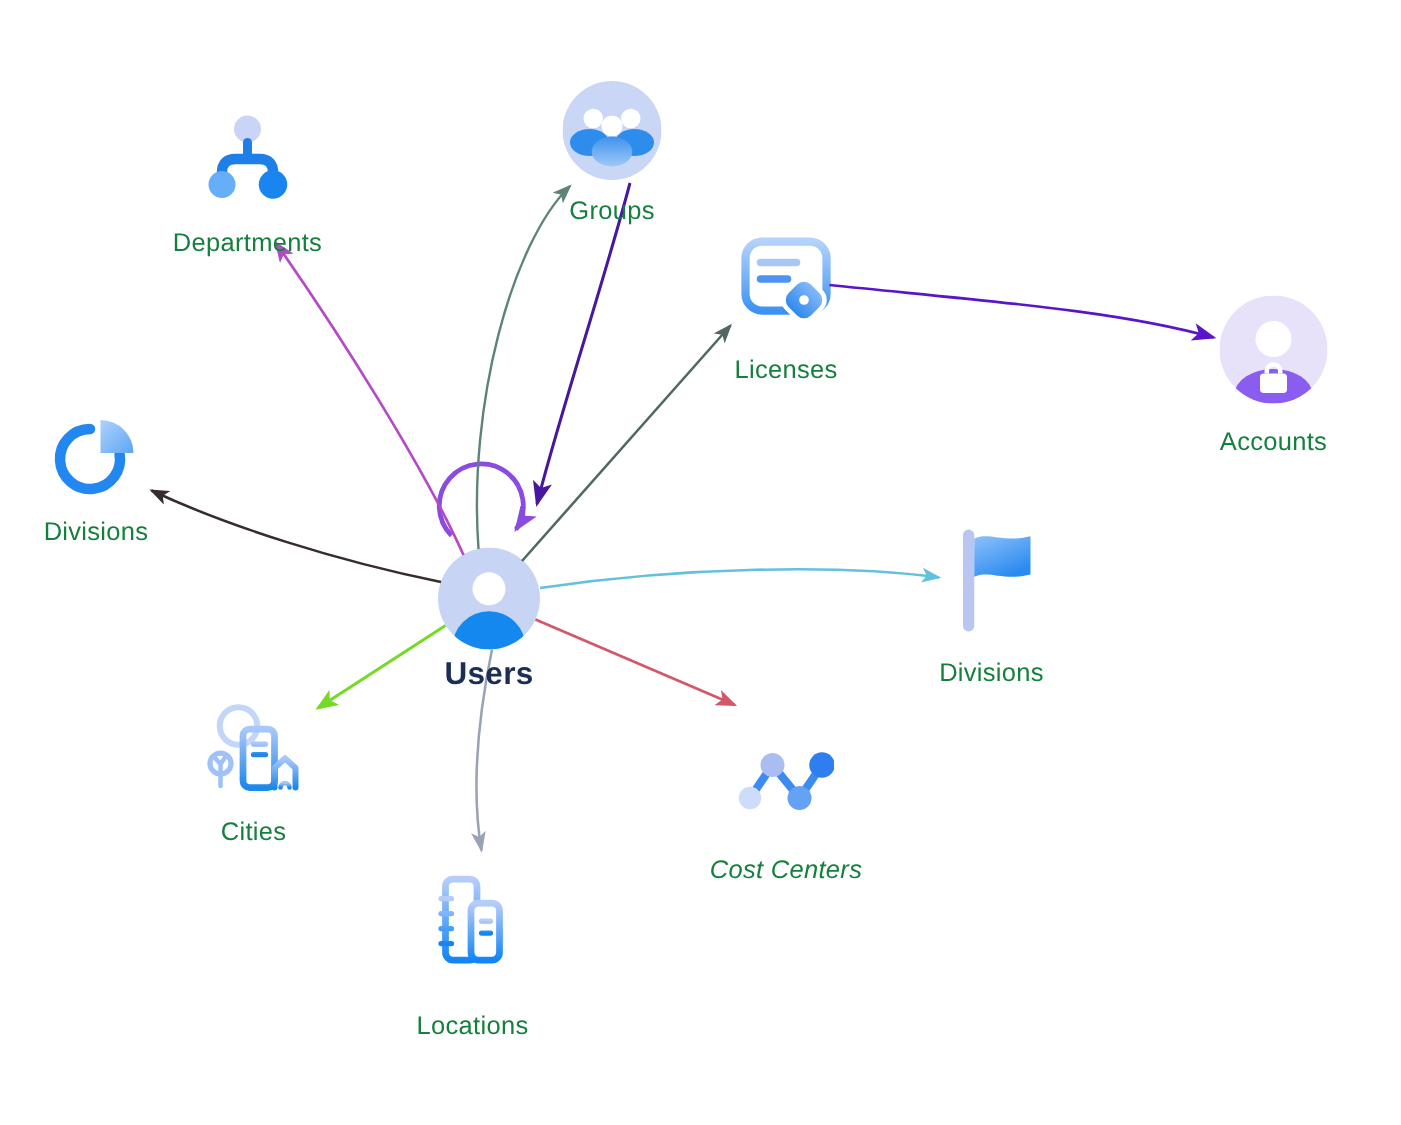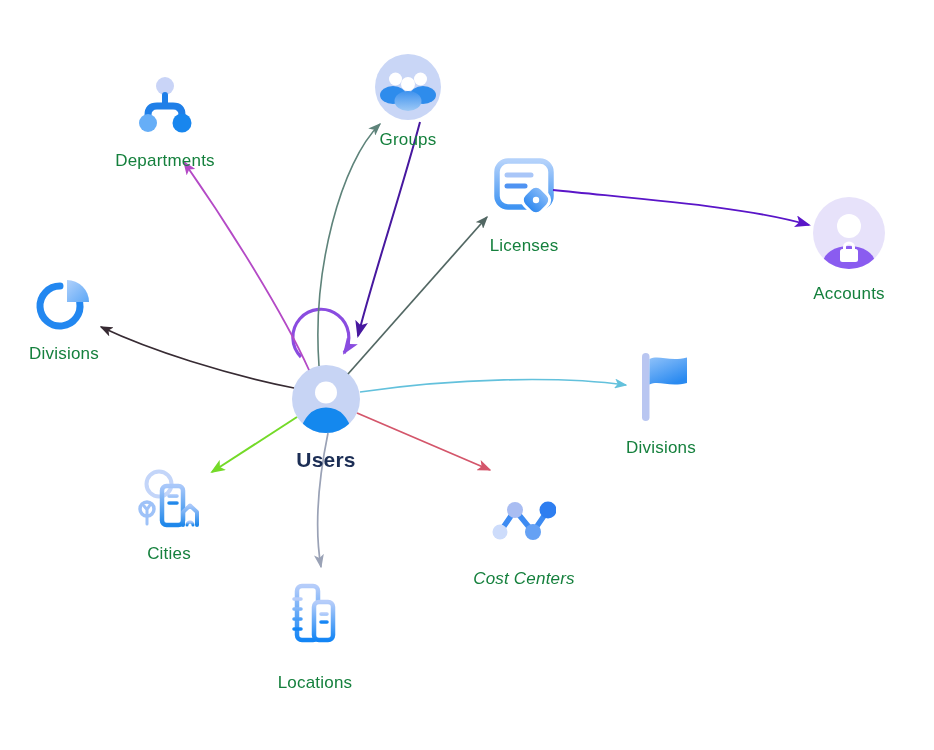--- a/index.html
+++ b/index.html
@@ -15,21 +15,21 @@
   .n-users        {left:326px;top:365px;}
   .n-departments  {left:165px;top:76px;}
   .n-groups       {left:408px;top:54px;}
   .n-licenses     {left:524px;top:154px;}
   .n-accounts     {left:849px;top:197px;}
   .n-divisions    {left:64px; top:272px;}
   .n-countries    {left:661px;top:351px;}
   .n-cities       {left:169px;top:463px;}
   .n-costcenters  {left:524px;top:496px;font-style:italic;}
   .n-locations    {left:315px;top:580px;}
-  .n-users .label       {margin-top:11px;font-size:21px;font-weight:bold;color:#1c2e55;}
+  .n-users .label       {font-size:21px;font-weight:bold;color:#1c2e55;}
   .n-departments .label {margin-top:13px;}
   .n-groups .label      {margin-top:6px;}
   .n-licenses .label    {margin-top:14px;}
   .n-accounts .label    {margin-top:11px;}
   .n-divisions .label   {margin-top:4px;}
   .n-countries .label   {margin-top:11px;}
   .n-cities .label      {margin-top:11px;}
   .n-costcenters .label {margin-top:19px;}
   .n-locations .label   {margin-top:23px;}
 </style>

